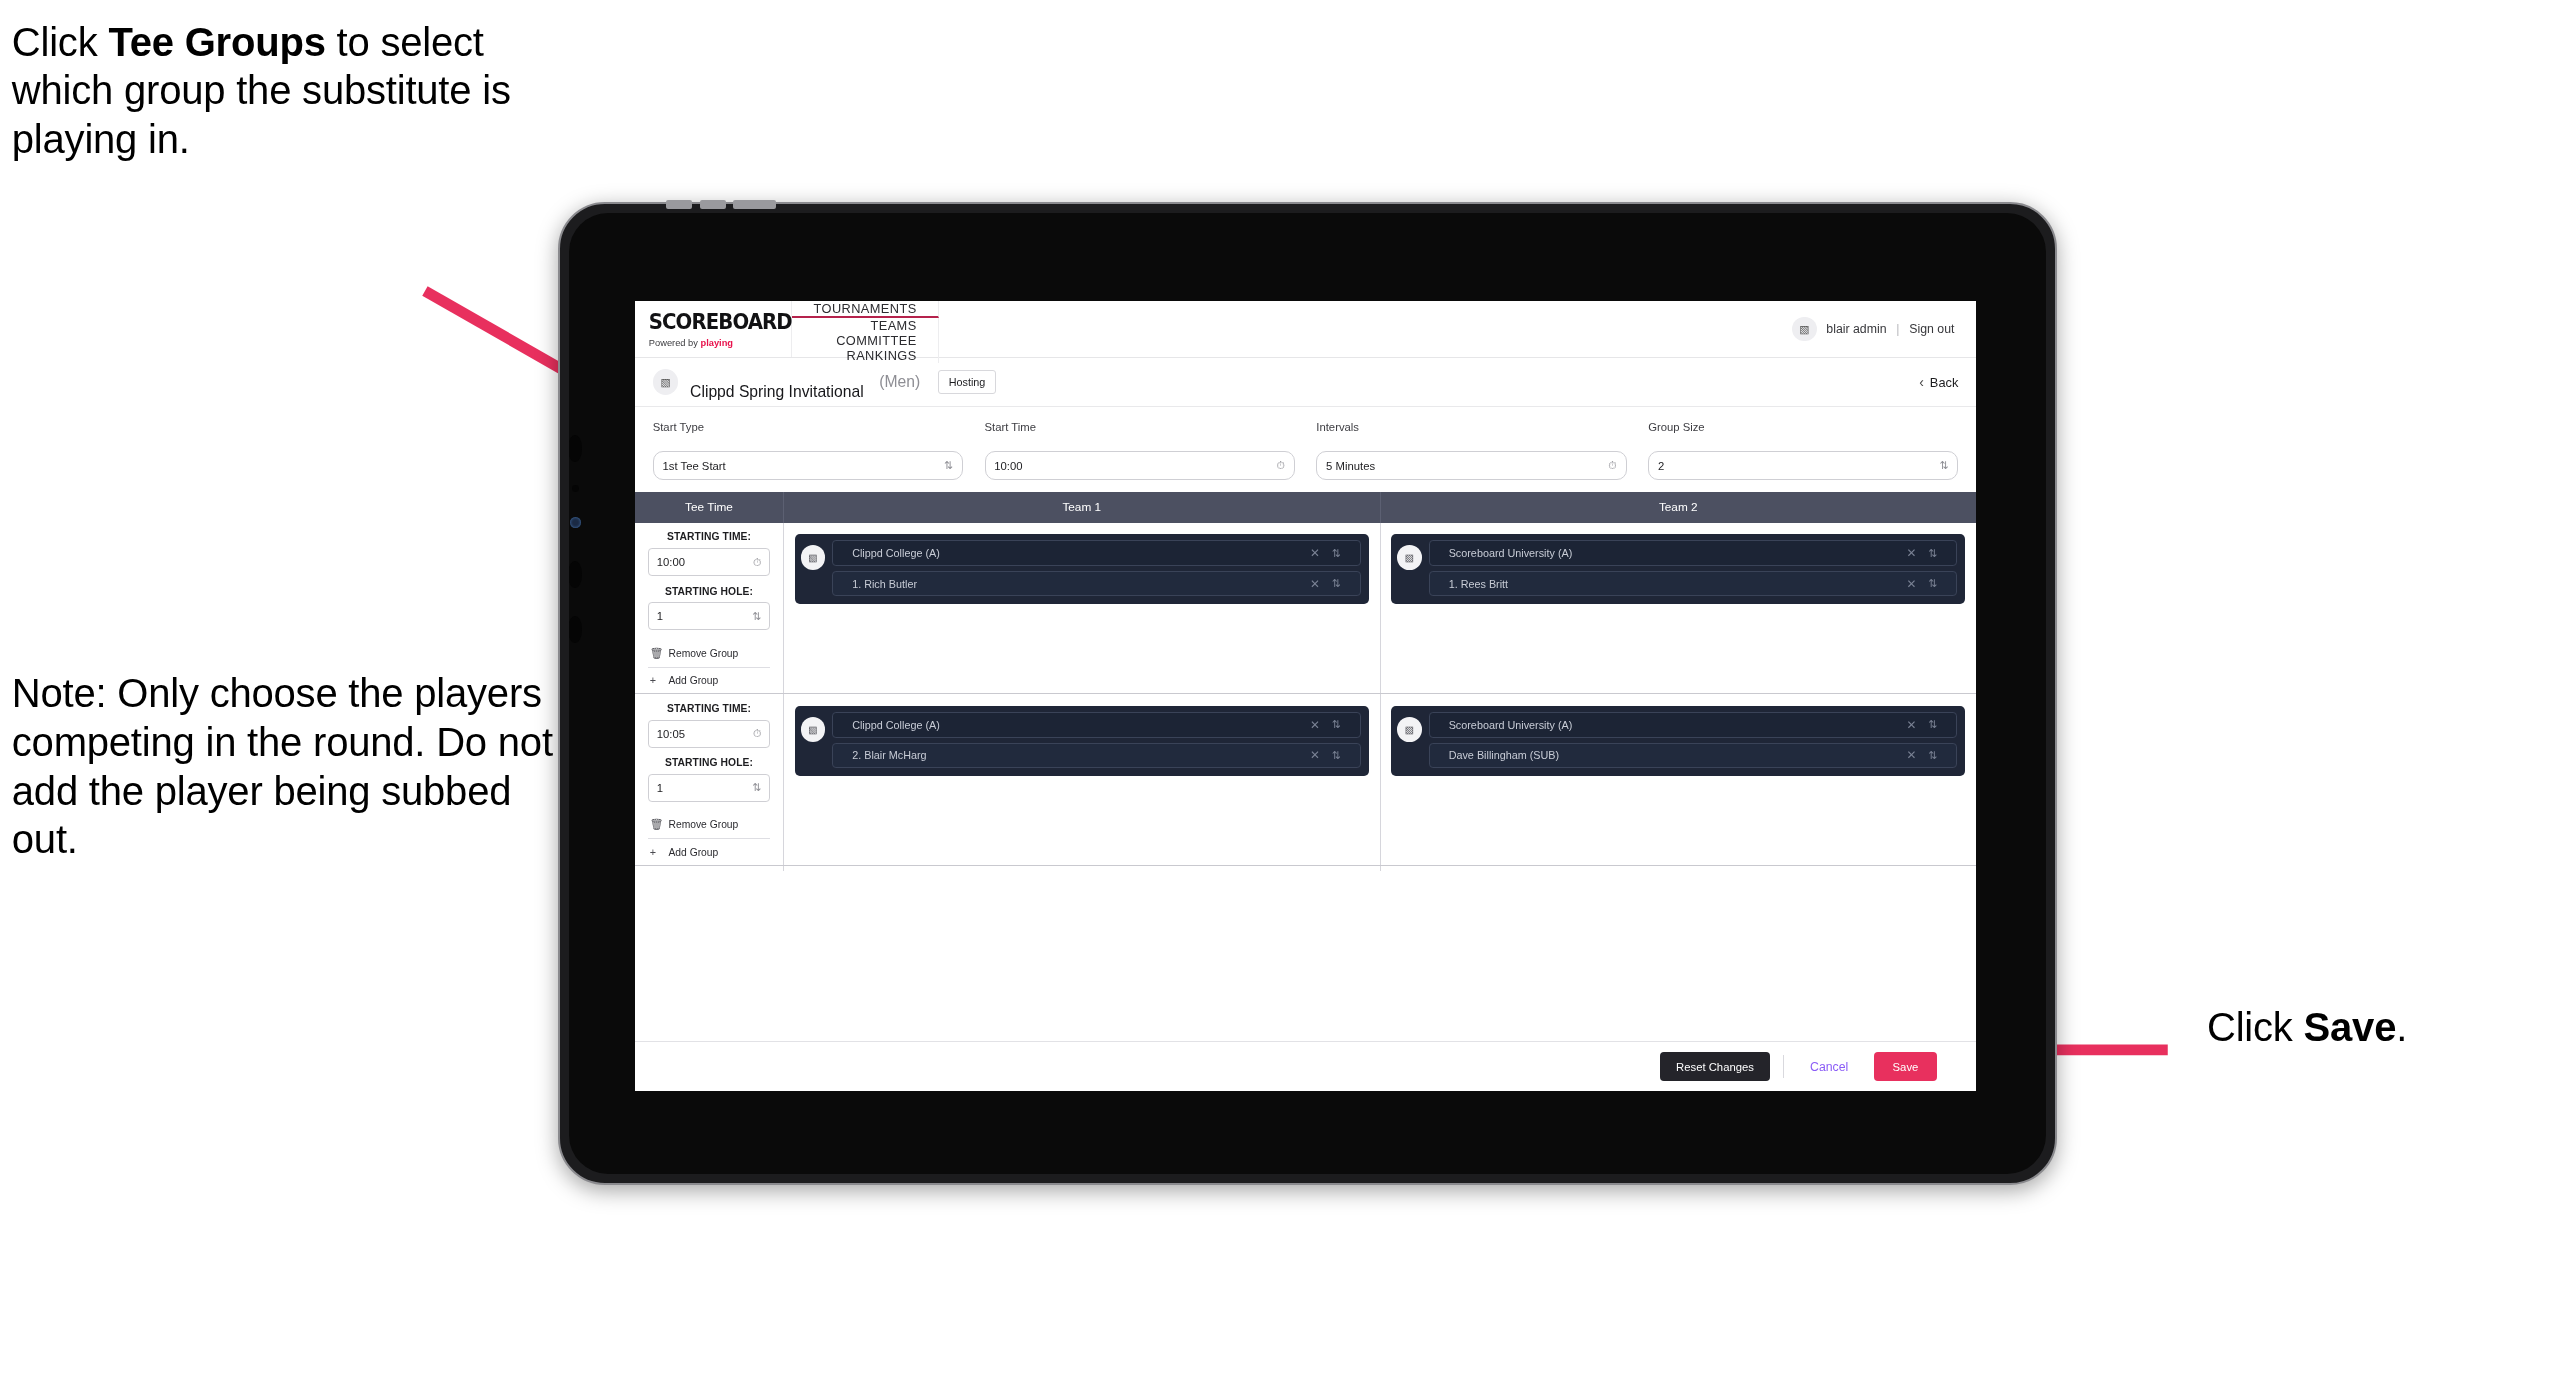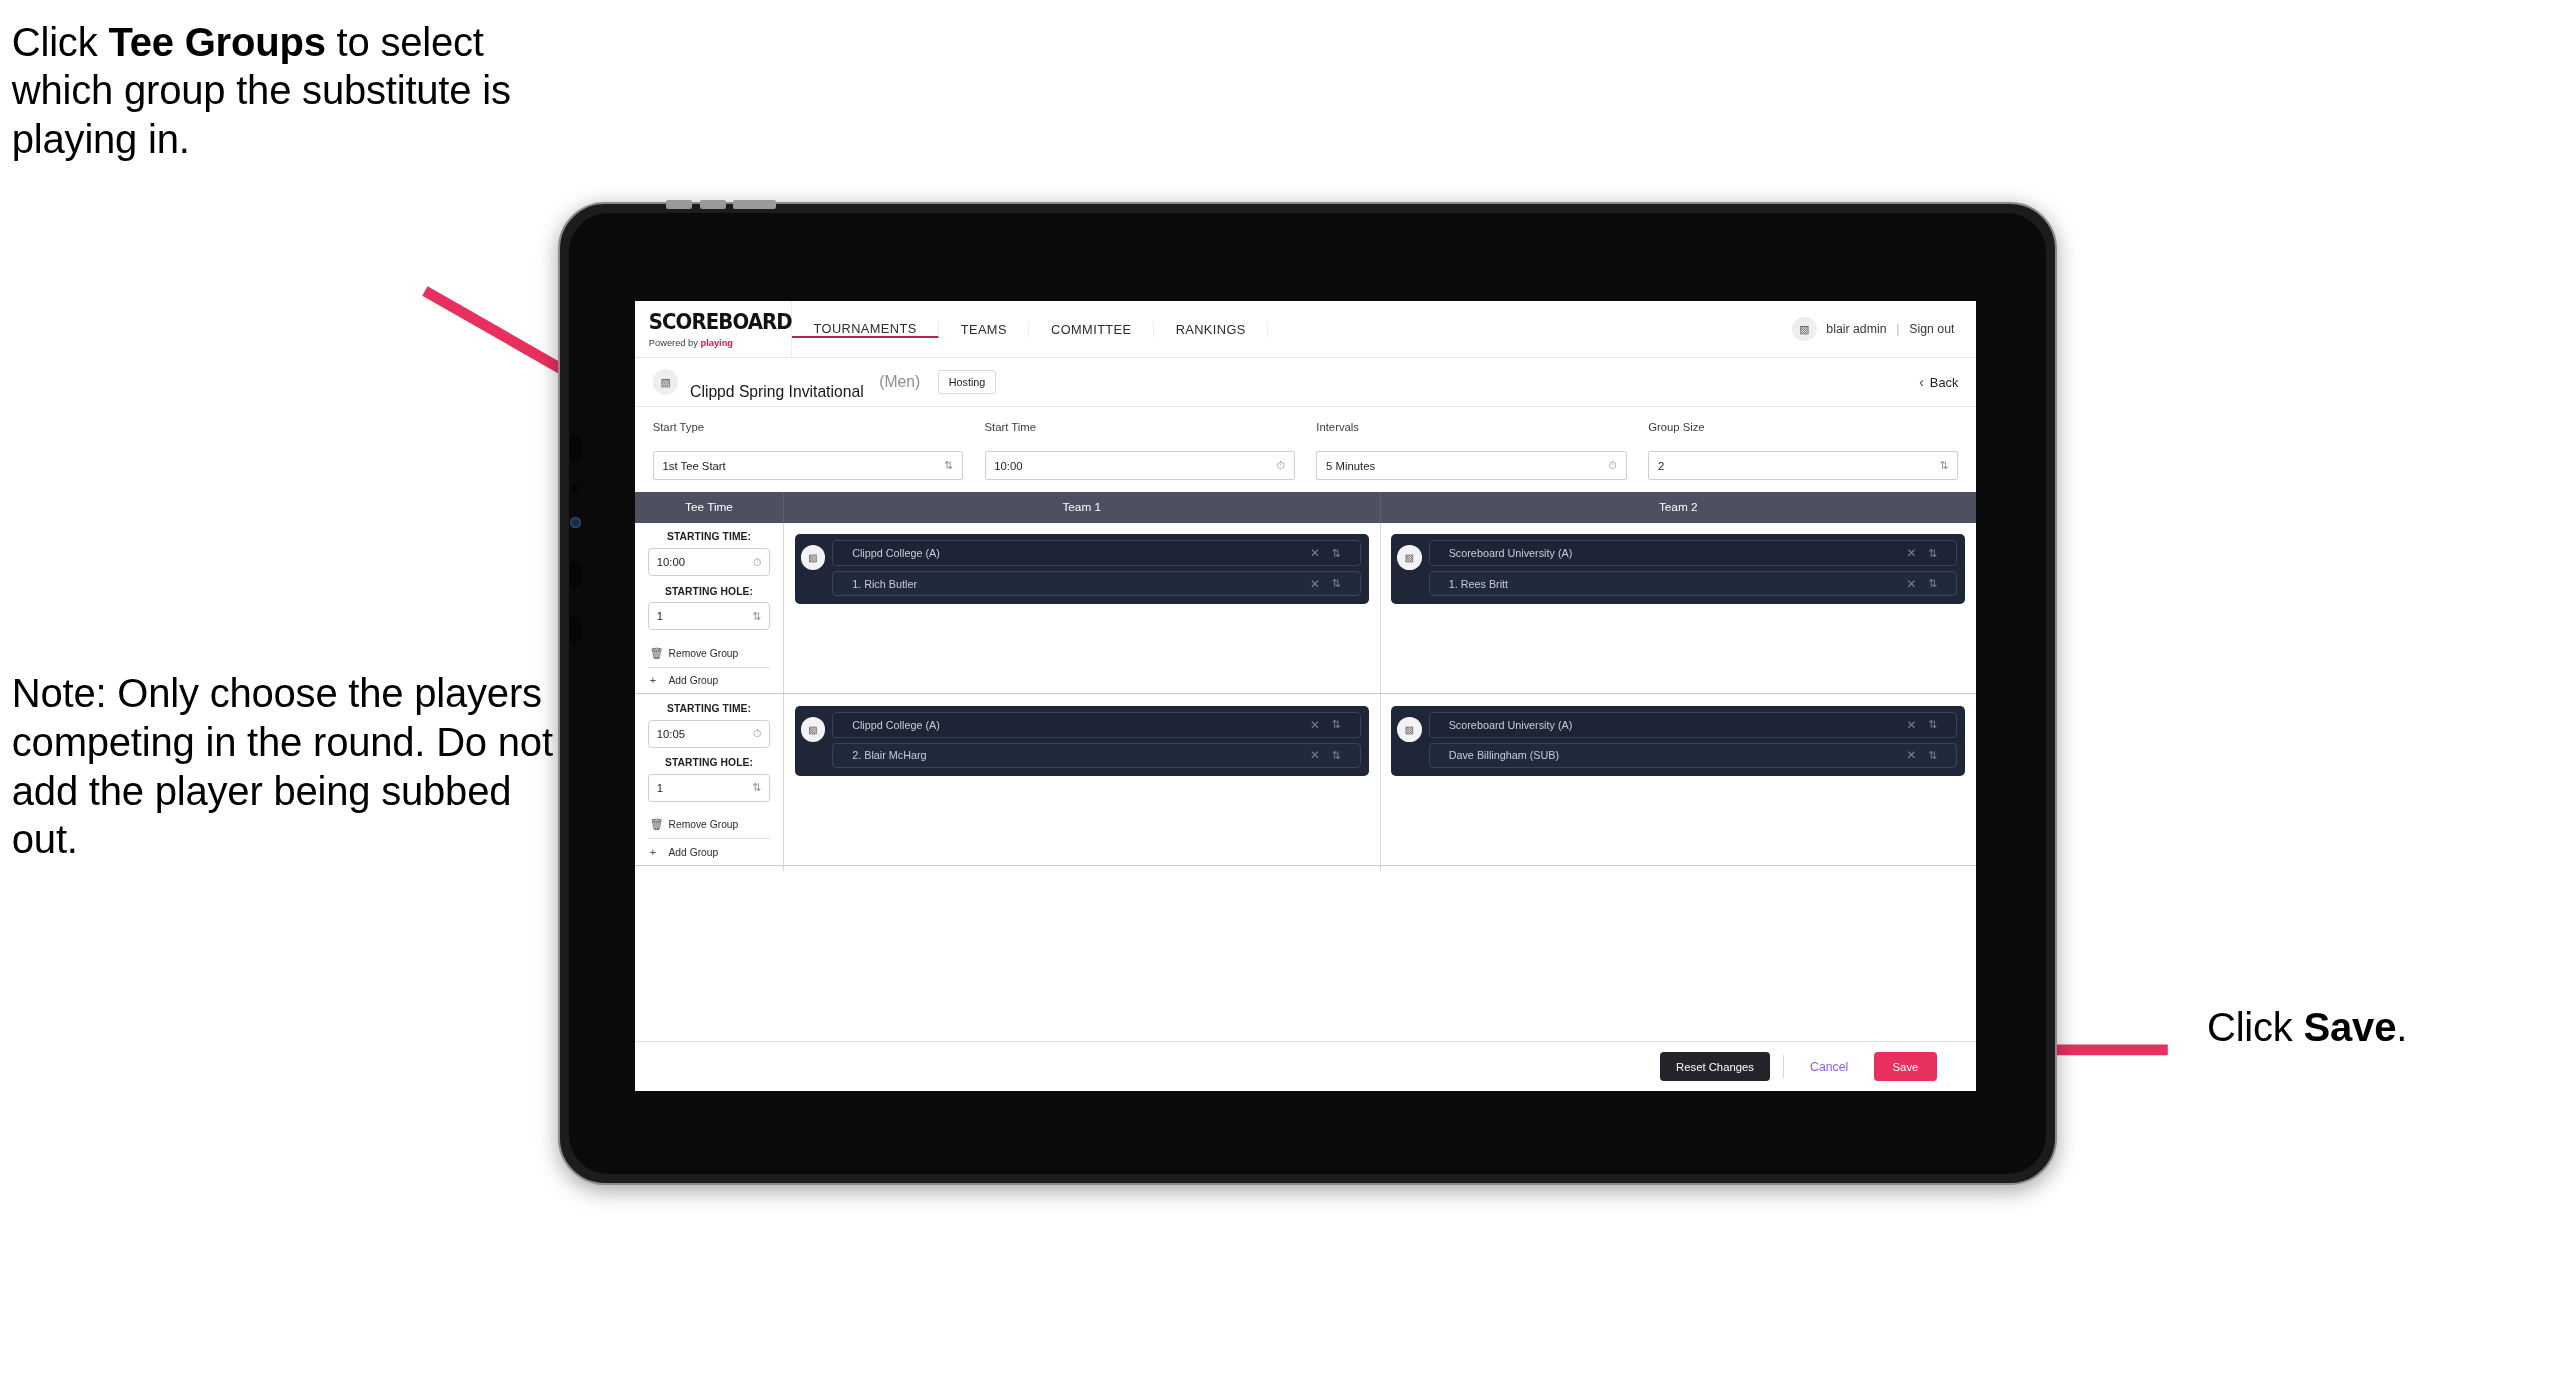--- a/index.html
+++ b/index.html
@@ -74,21 +74,21 @@
     border-bottom: 1px solid #e6e6e8; background: #fff;
   }
   .brand { width: 157px; display: flex; flex-direction: column;
            justify-content: center; padding-left: 13.8px;
            border-right: 1px solid #ededef; }
   .brand-main { font-size: 19.7px; font-weight: 700; letter-spacing: -0.9px;
                 color: #121214; font-family: "DejaVu Sans", sans-serif;
                 transform: scaleY(1.12); transform-origin: left center; }
   .brand-sub { font-size: 9.3px; color: #3a3a3e; margin-top: 4.9px; }
   .brand-sub .pink { color: #e8114b; font-weight: 700; }
-  .navlinks { display: flex; align-items: center; }
+  .navlinks { display: flex; align-items: flex-end; flex-direction: column; }
   .navlink { display: flex; align-items: center; padding: 0 21.6px;
              font-size: 12.8px; color: #2c2c30; letter-spacing: 0.4px;
              border-right: 1px solid #ededef; cursor: pointer; }
   .navlink.active { border-bottom: 2.9px solid #b5224c; }
   .nav-right { margin-left: auto; display: flex; align-items: center;
                padding-right: 21.6px; gap: 9.8px; font-size: 12.3px; color: #37373b; }
   .avatar { width: 24.6px; height: 24.6px; border-radius: 50%; background: #eeeef1;
             display: flex; align-items: center; justify-content: center;
             font-size: 10.8px; color: #555; }
   .nav-sep { color: #b9b9bd; }
@@ -106,21 +106,21 @@
            font-size: 10.8px; font-weight: 400; color: #1d1d20; margin-left: 5.9px; }
   .back { margin-left: auto; font-size: 12.8px; color: #1d1d20; display: flex;
           align-items: center; gap: 5.9px; cursor: pointer; }
   .back .chev { font-size: 13.8px; color: #444; }
 
   
   .settings { display: flex; padding: 13.8px 17.7px 11.8px; gap: 21.6px;
               background: #fff; }
   .field { flex: 1; }
   .field-label { font-size: 11.3px; color: #3d3d42; margin-bottom: 6.9px; }
-  .field-ctl { height: 29.5px; border: 1px solid #cfcfd4; border-radius: 2px;
+  .field-ctl { height: 29.5px; border: 1px solid #cfcfd4; border-radius: 10px;
                background: #fff; display: flex; align-items: center;
                padding: 0 8.8px; font-size: 11.3px; color: #1d1d20; cursor: pointer; margin-top: 18px; }
   .field-ctl .val { flex: 1; }
   .ico { color: #8d8d93; font-size: 10.8px; display: flex; align-items: center; }
 
   
   .thead { display: flex; background: #4c5061; color: #fff; height: 30.5px; }
   .th { display: flex; align-items: center; justify-content: center;
         font-size: 11.8px; }
   .th.tee  { width: 149px; border-right: 1px solid #5c6072; }

